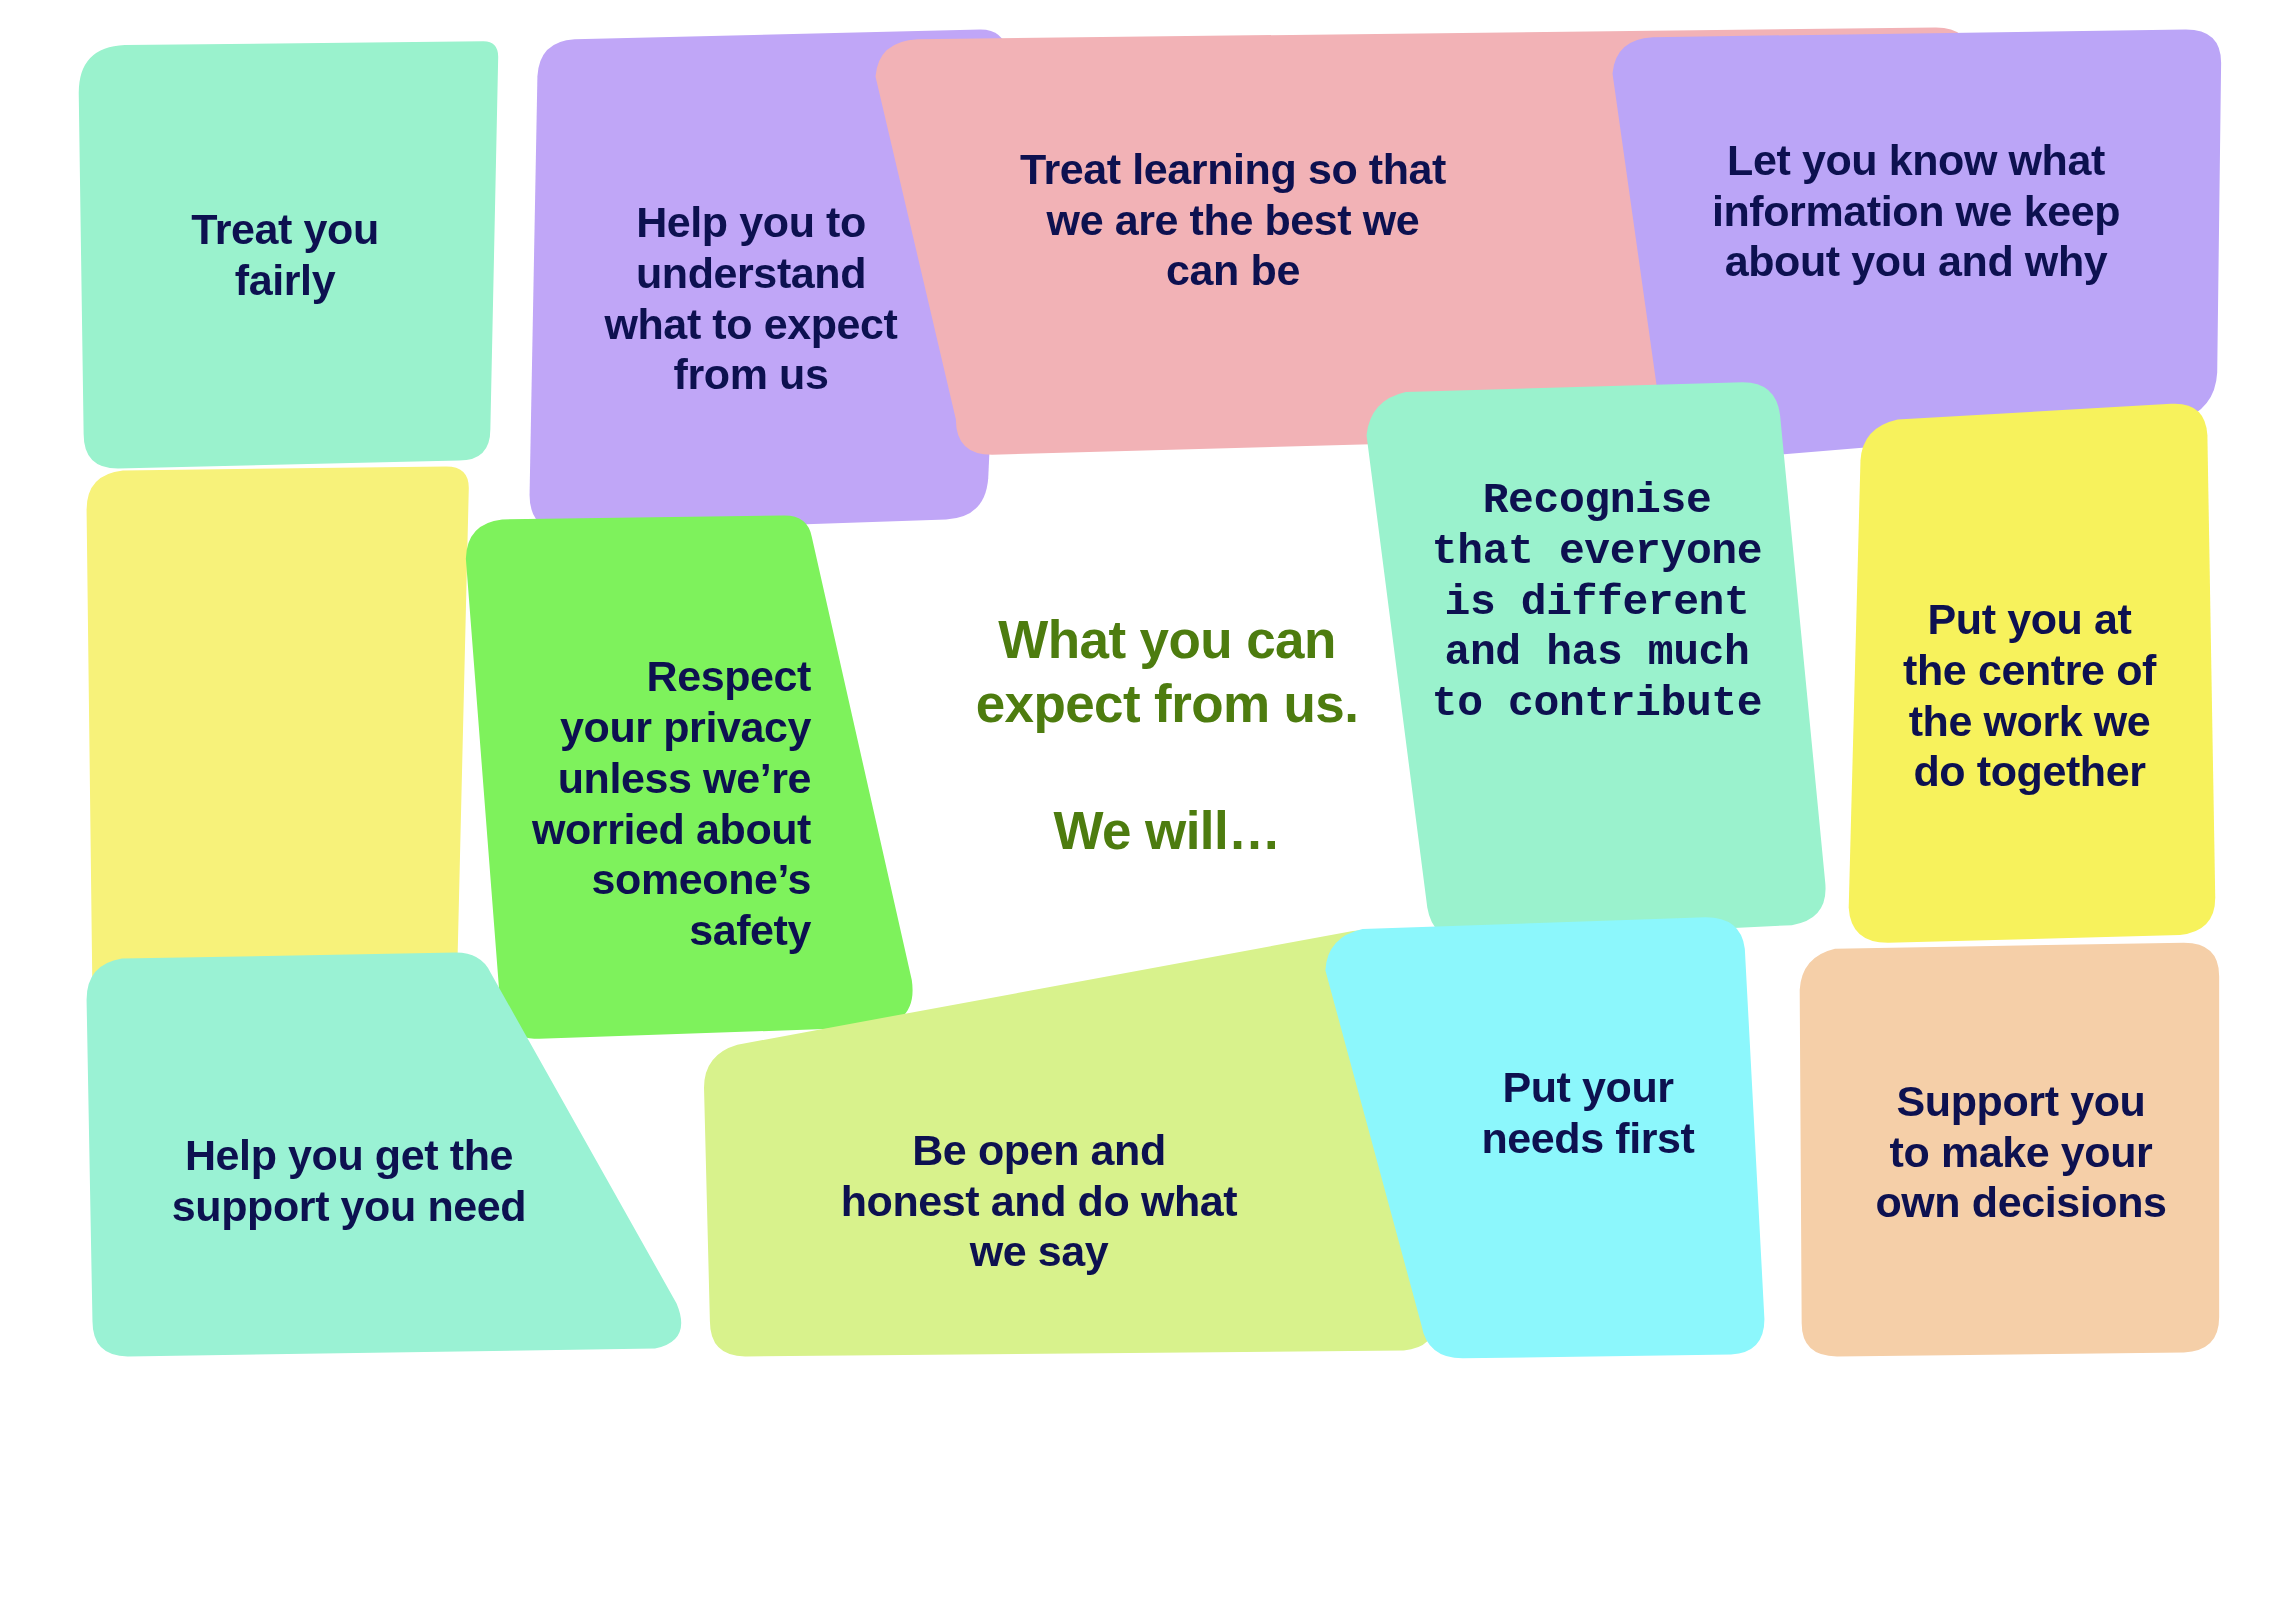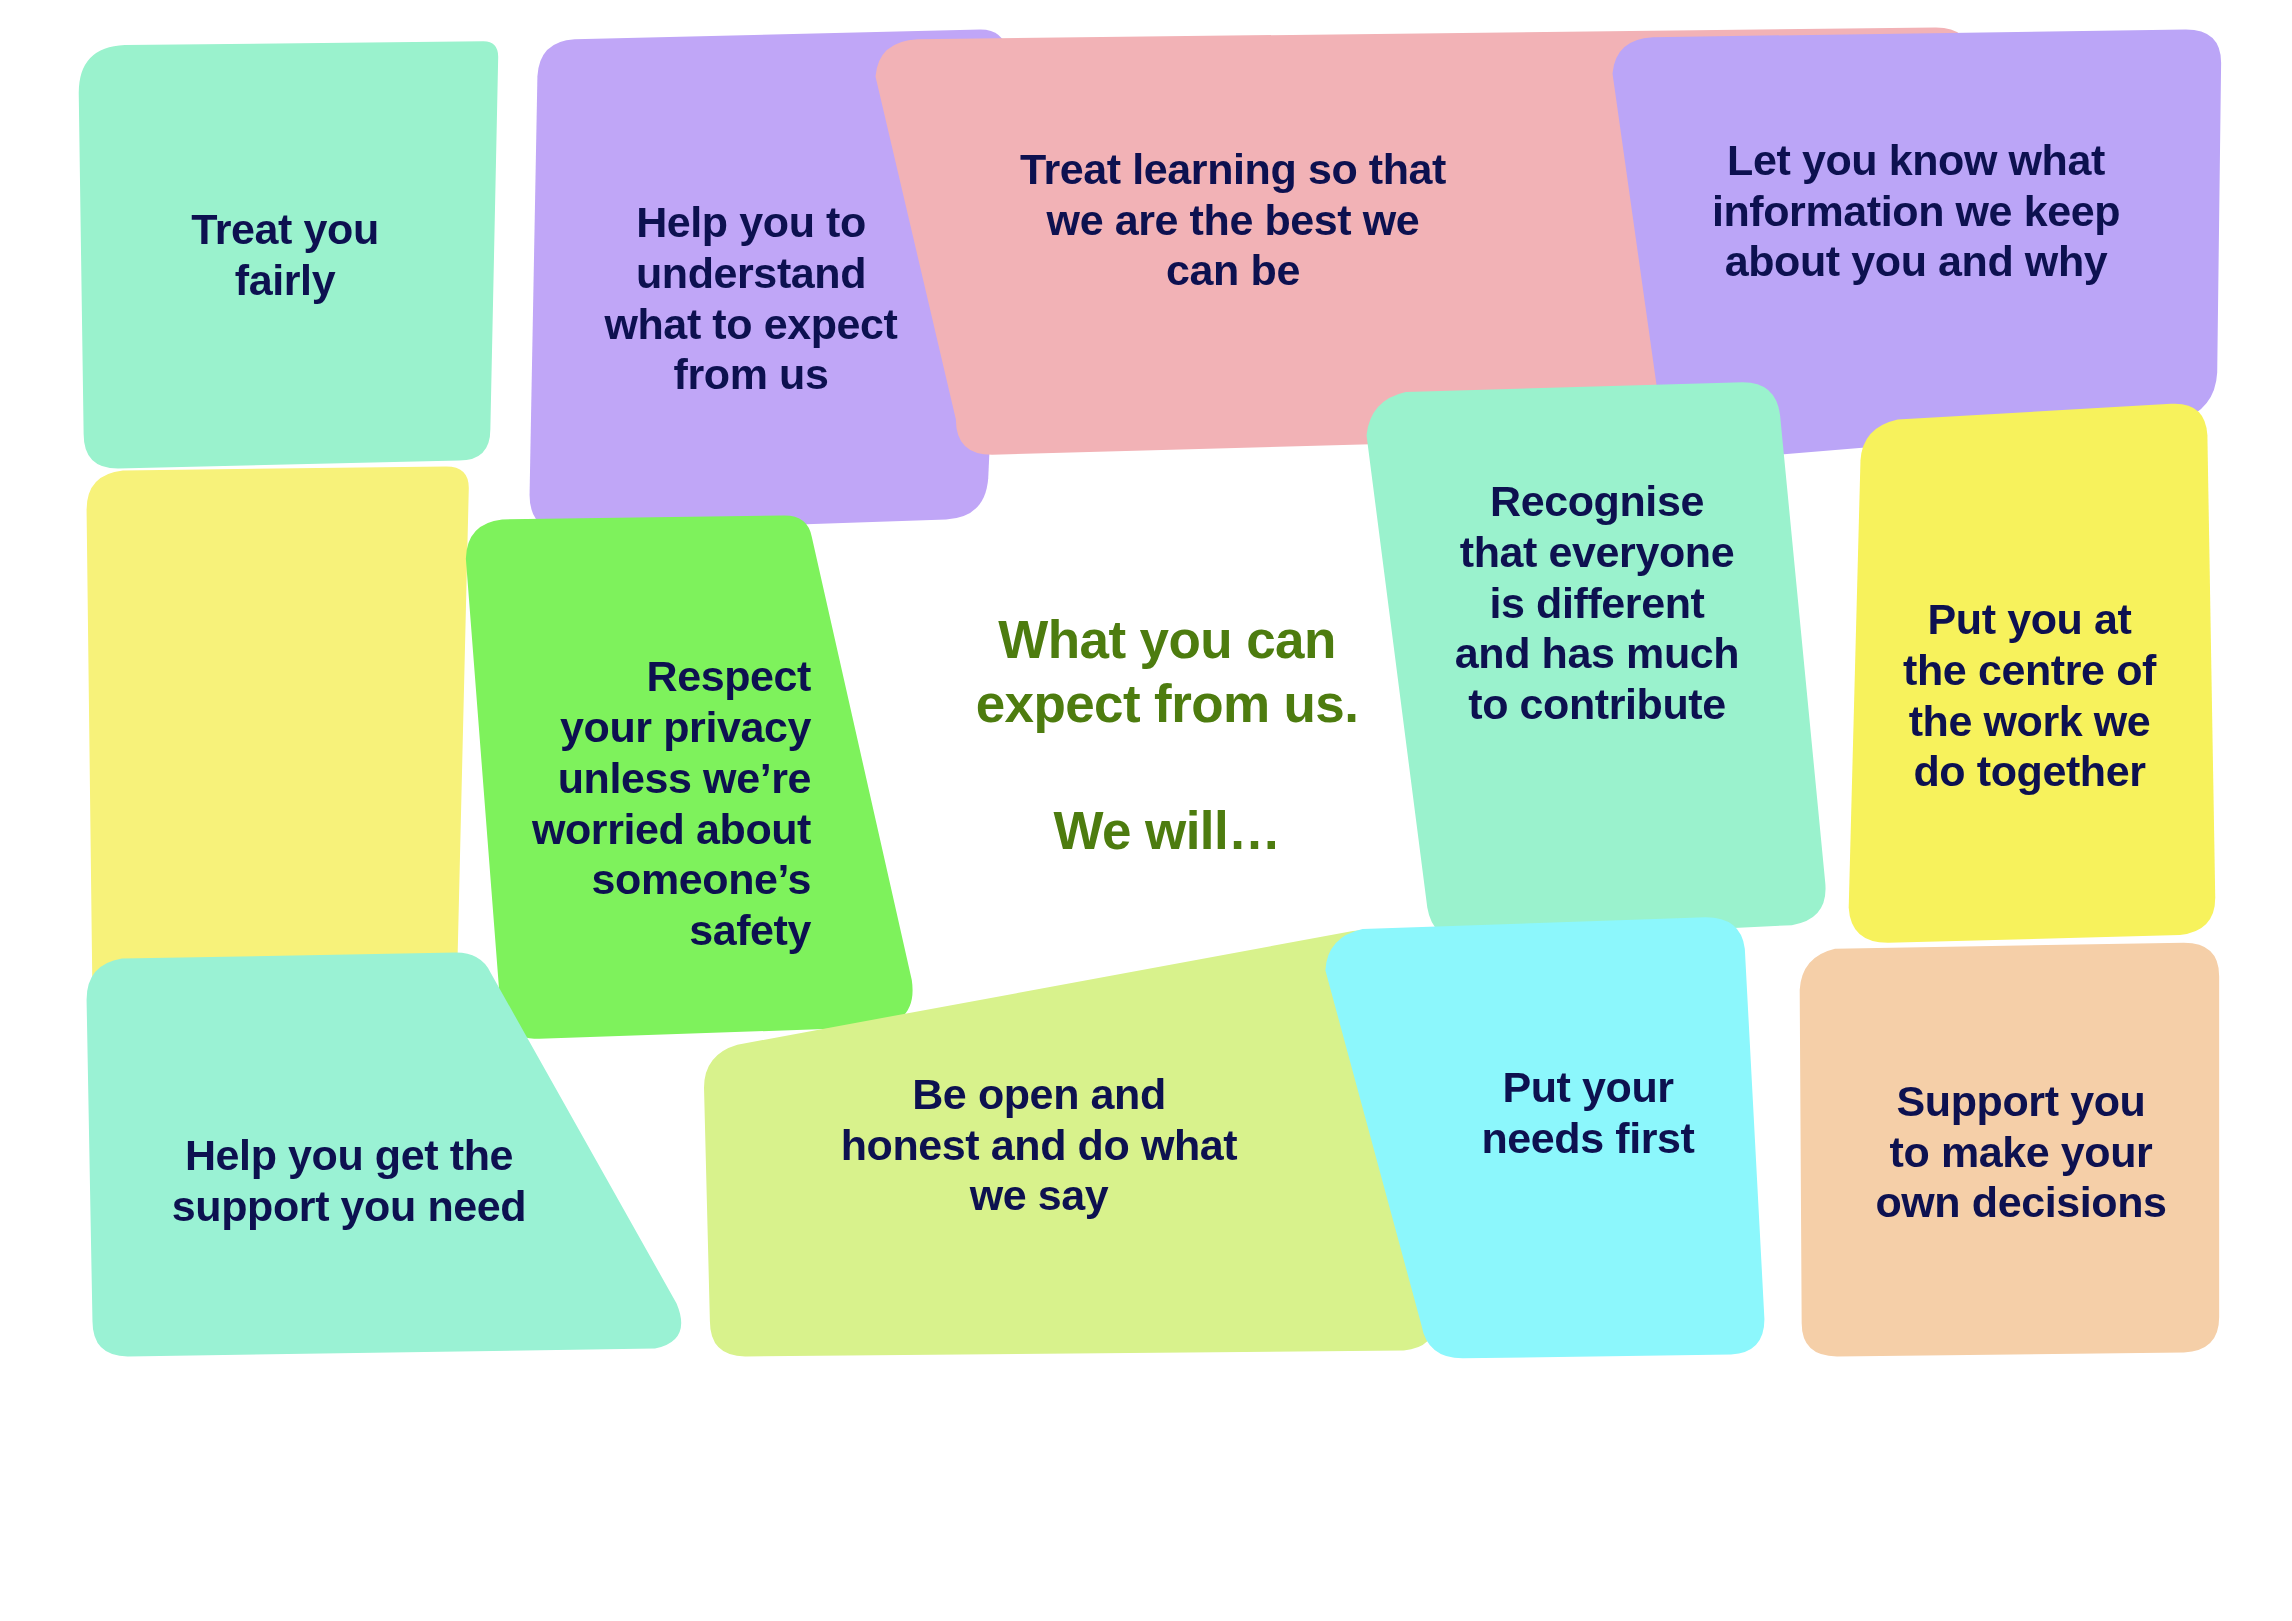--- a/index.html
+++ b/index.html
@@ -88,35 +88,35 @@
 about you and why</div>
 
 
   <div class="tile-label" style="left:490px;top:637px;width:363px;height:333px;font-size:43px;text-align:right;">Respect
 your privacy
 unless we’re
 worried about
 someone’s
 safety</div>
 
-  <div class="tile-label" style="left:1411px;top:461px;width:372px;height:284px;font-size:43px;">Recognise
+  <div class="tile-label" style="left:1411px;top:461px;width:372px;height:284px;font-size:43px;font-family:Liberation Mono, monospace;">Recognise
 that everyone
 is different
 and has much
 to contribute</div>
 
   <div class="tile-label" style="left:1868px;top:578px;width:323px;height:235px;font-size:43px;">Put you at
 the centre of
 the work we
 do together</div>
 
   <div class="tile-label" style="left:114px;top:1117px;width:470px;height:127px;font-size:43px;">Help you get the
 support you need</div>
 
-  <div class="tile-label" style="left:745px;top:1052px;width:588px;height:186px;font-size:43px;">Be open and
+  <div class="tile-label" style="left:745px;top:1108px;width:588px;height:186px;font-size:43px;">Be open and
 honest and do what
 we say</div>
 
   <div class="tile-label" style="left:1431px;top:1049px;width:314px;height:127px;font-size:43px;">Put your
 needs first</div>
 
   <div class="tile-label" style="left:1825px;top:1059px;width:392px;height:186px;font-size:43px;">Support you
 to make your
 own decisions</div>
 

